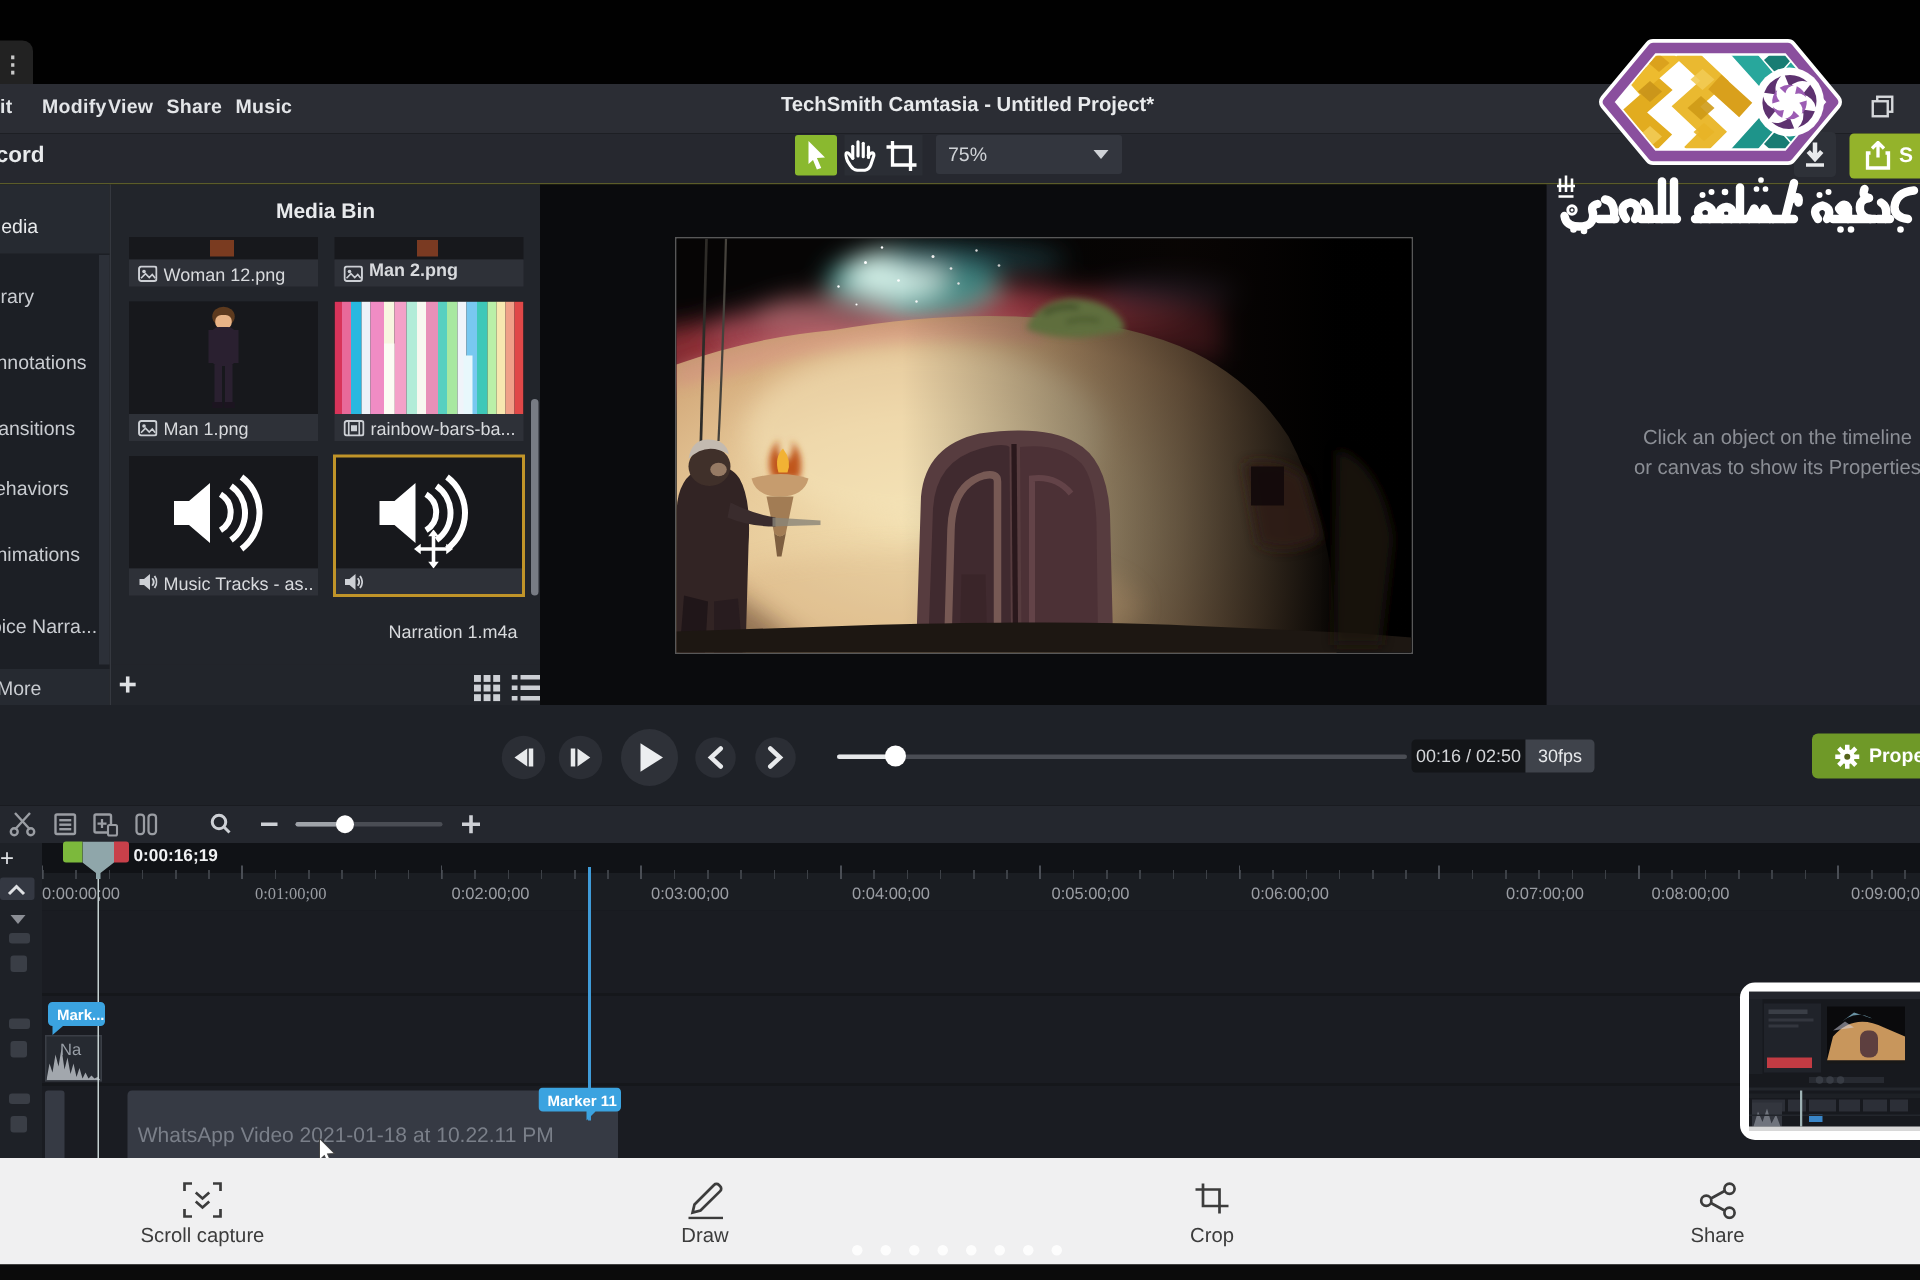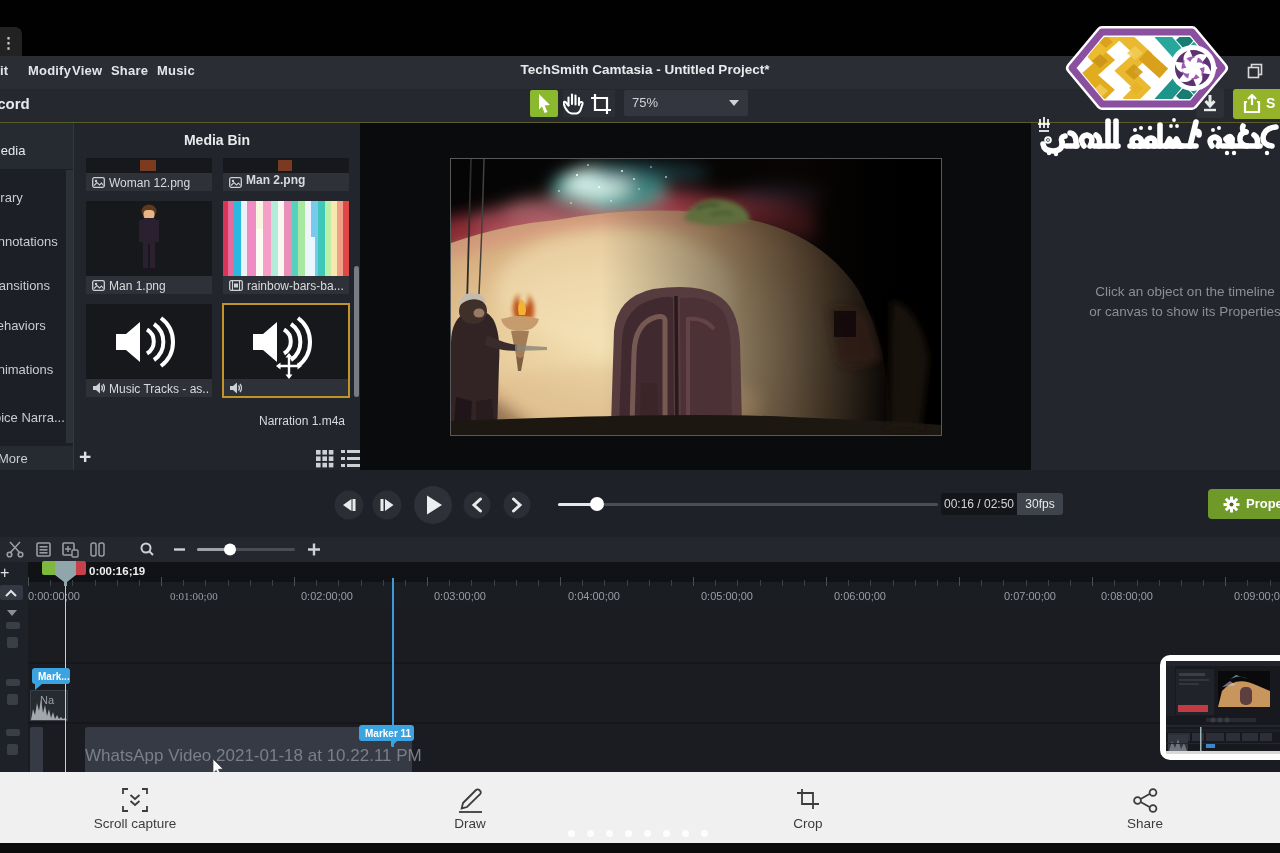--- a/index.html
+++ b/index.html
@@ -460,21 +460,21 @@
   <div class="abs" style="left:7px;top:744px;width:11px;height:11px;background:#3a3e46;border-radius:2px;"></div>
 
   <div class="abs" style="left:30px;top:690px;width:38px;height:31px;background:#262a31;border:1px solid #3a3e46;"></div>
   <svg class="abs" style="left:31px;top:695px;" width="36" height="25" viewBox="0 0 36 25">
     <path d="M0 25 L2 14 L4 20 L6 8 L8 16 L10 4 L12 18 L14 10 L16 21 L18 14 L20 23 L22 17 L24 24 L26 20 L28 24 L30 22 L32 24 L34 23 L36 25 Z" fill="#b9bdc3" opacity="0.85"></path>
   </svg>
   <div class="abs" style="left:40px;top:694px;color:#9aa0a8;font-size:11px;">Na</div>
 
   <div class="abs" style="left:30px;top:727px;width:13px;height:49px;background:#363a44;border-radius:2px;"></div>
   <div class="abs" style="left:85px;top:727px;width:327px;height:49px;background:#363a44;border-radius:3px;"></div>
-  <div class="abs" style="left:85px;top:727px;width:291px;height:49px;color:#7a7f89;font-size:17px;text-align:center;line-height:58px;white-space:nowrap;">WhatsApp Video 2021-01-18 at 10.22.11 PM</div>
+  <div class="abs" style="left:85px;top:727px;width:291px;height:49px;color:#7a7f89;font-size:14px;text-align:center;line-height:58px;white-space:nowrap;">WhatsApp Video 2021-01-18 at 10.22.11 PM</div>
 
   <div class="abs" style="left:64.5px;top:575px;width:1.6px;height:201px;background:rgba(205,218,218,0.95);"></div>
   <div class="abs" style="left:42px;top:561px;width:13px;height:14px;background:#7cb93c;border-radius:2px 0 0 2px;"></div>
   <div class="abs" style="left:76px;top:561px;width:10px;height:14px;background:#c8404a;border-radius:0 2px 2px 0;"></div>
   <svg class="abs" style="left:55px;top:561px;" width="21" height="25" viewBox="0 0 21 25">
     <path d="M0 0 H21 V14 L12 21 V25 H9 V21 L0 14 Z" fill="#8fa6aa"></path>
   </svg>
   <div class="abs" style="left:89px;top:565px;color:#f0f1f3;font-size:11.5px;font-weight:bold;">0:00:16;19</div>
 
   <div class="abs" style="left:392px;top:578px;width:1.5px;height:169px;background:#3f9bd8;"></div>

